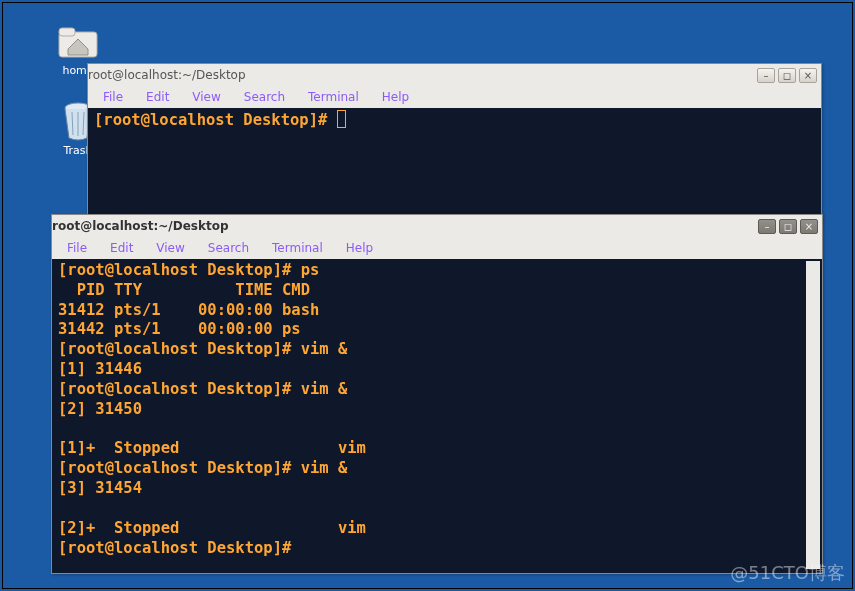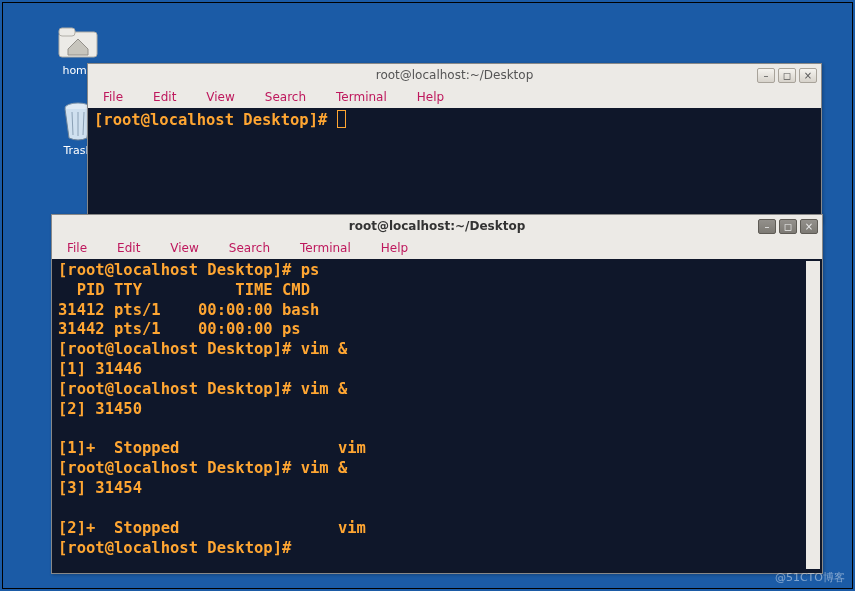--- a/index.html
+++ b/index.html
@@ -40,21 +40,21 @@
     height: 22px;
     display: flex;
     align-items: center;
     font-size: 12px;
     color: #555;
     position: relative;
   }
   .titlebar .title {
     position: absolute;
     left: 0; right: 0;
-    text-align: center;
+    text-align: left;
   }
   .titlebar .controls {
     position: absolute;
     right: 4px;
     display: flex;
     gap: 3px;
   }
   .ctl {
     width: 18px;
     height: 15px;
@@ -71,22 +71,22 @@
     background: linear-gradient(#93908b,#7d7a74);
     border-color: #5e5b55;
     color: #eee;
   }
   .menubar {
     height: 22px;
     display: flex;
     align-items: center;
     padding: 0 6px;
     font-size: 12px;
-    color: #be185d;
-    gap: 12px;
+    color: #8b5cf6;
+    gap: 5px;
     background: #eceae6;
   }
   .menubar span {
     padding: 2px 9px;
     cursor: pointer;
   }
   .terminal {
     flex: 1;
     background: #0f172a;
     padding: 2px 6px 6px 6px;
@@ -113,21 +113,21 @@
     top: 46px;
     bottom: 4px;
     width: 14px;
     background: #eceae6;
   }
   .watermark {
     position: absolute;
     right: 10px;
     bottom: 6px;
     color: rgba(255,255,255,.45);
-    font-size: 11px;
+    font-size: 18px;
   }
   .outer-border{
     position:absolute;
     inset:2px;
     border:1px solid #000;
     pointer-events:none;
   }
 </style>
 </head>
 <body>

